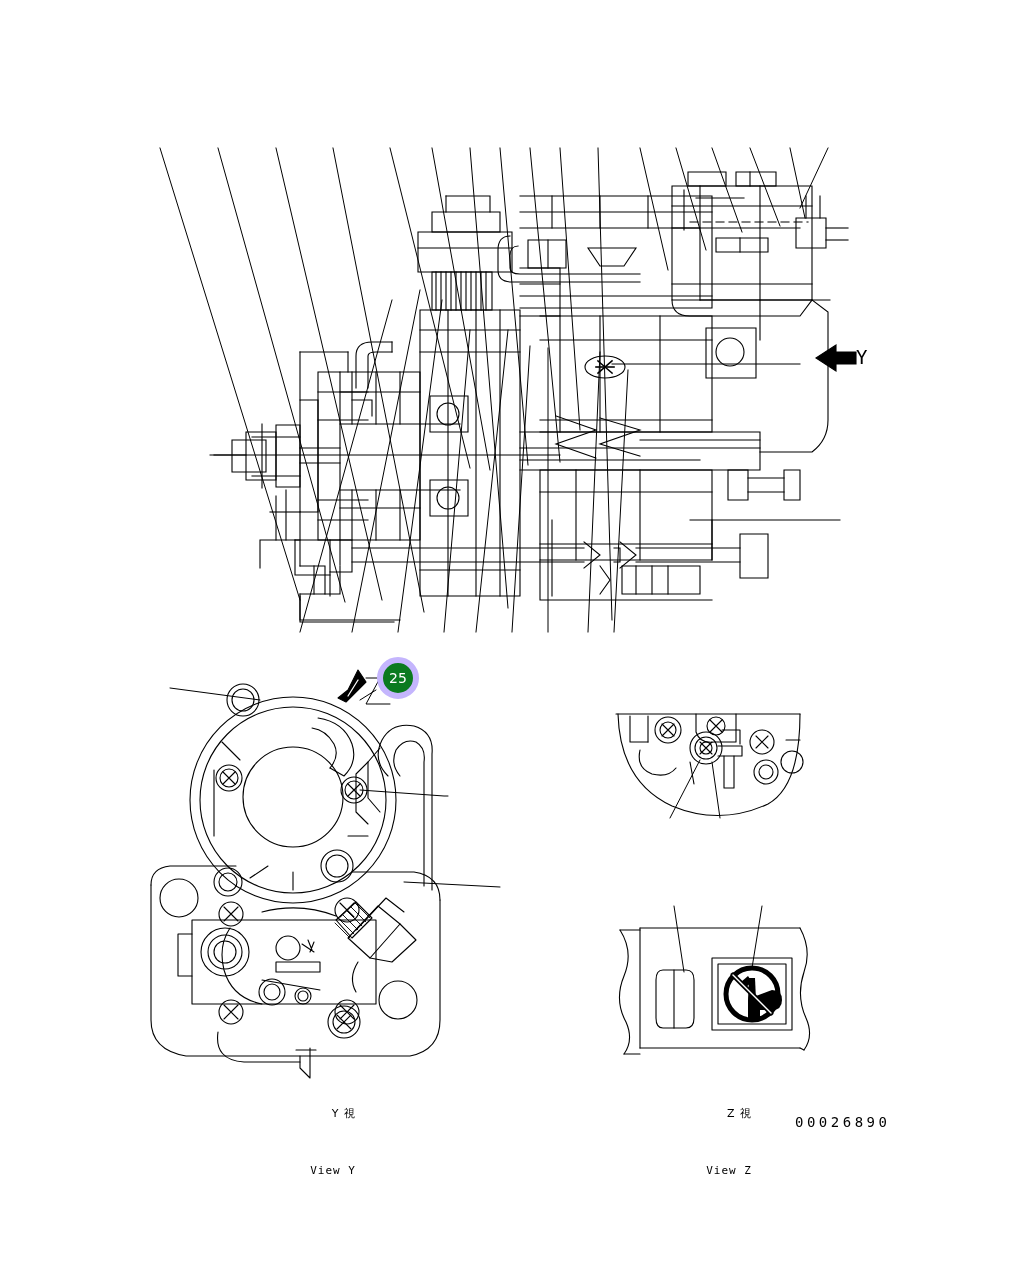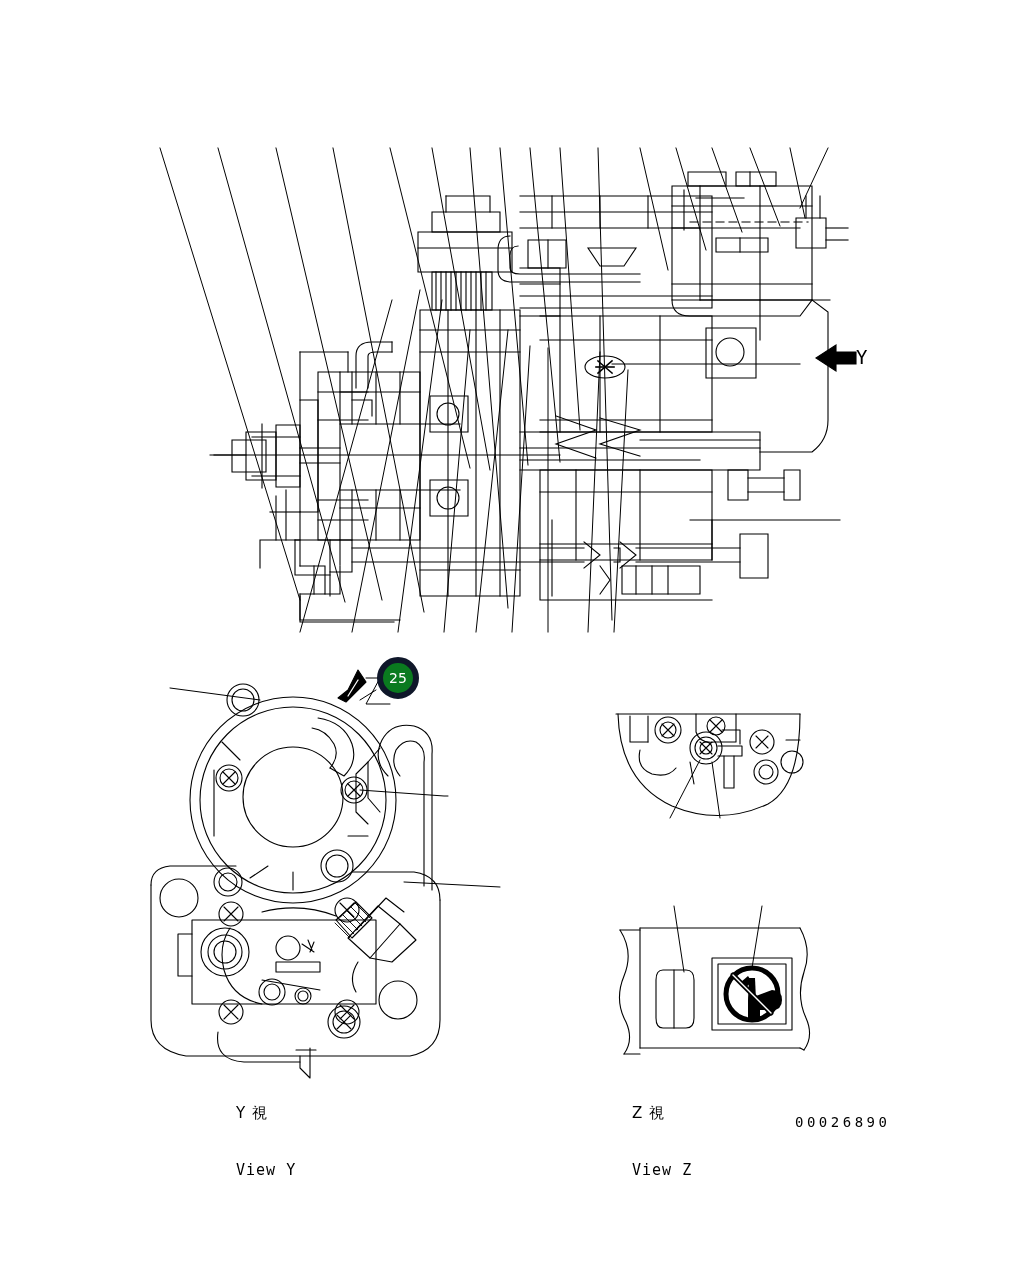--- a/index.html
+++ b/index.html
@@ -5,21 +5,21 @@
   html,body{margin:0;padding:0;background:#ffffff;}
   body{
     width:1031px;height:1277px;
     font-family:"DejaVu Sans Mono","Liberation Mono",monospace;
     color:#000;
     position:relative;overflow:hidden;
   }
   #sheet{position:absolute;left:0;top:0;width:1031px;height:1277px;}
   svg.layer{position:absolute;left:0;top:0;width:1031px;height:1277px;}
   .lbl{position:absolute;white-space:pre;color:#000;}
-  .viewlab{font-size:15px;line-height:19px;letter-spacing:1px;text-align:left;}
+  .viewlab{font-size:11px;line-height:19px;letter-spacing:1px;text-align:right;}
   .viewlab .cjk{font-family:"DejaVu Sans","Liberation Sans",sans-serif;}
   #dwg-no{font-size:14px;letter-spacing:3.5px;}
   #arrowY-label{font-size:19px;}
   .balloon{
     position:absolute;border-radius:50%;
     display:flex;align-items:center;justify-content:center;
     color:#fff;font-size:14px;font-family:"DejaVu Sans","Liberation Sans",sans-serif;
   }
 </style>
 </head>
@@ -448,17 +448,17 @@
 
   <div class="lbl viewlab" id="view-z-label" style="left:632px;top:1066px;width:120px;">
     <div class="cjk">Z 視</div>
     <div>View Z</div>
   </div>
 
   <div class="lbl" id="arrowY-label" style="left:856px;top:346px;">Y</div>
 
   <div class="lbl" id="dwg-no" style="left:795px;top:1114px;">00026890</div>
 
-  <div class="balloon" id="balloon-25" style="left:377px;top:657px;width:42px;height:42px;background:#0a7a1f;border:6px solid #0f172a;box-sizing:border-box;">
+  <div class="balloon" id="balloon-25" style="left:377px;top:657px;width:42px;height:42px;background:#0a7a1f;border:6px solid #c4b5fd;box-sizing:border-box;">
     <span>25</span>
   </div>
 
 </div>
 
 </body></html>

